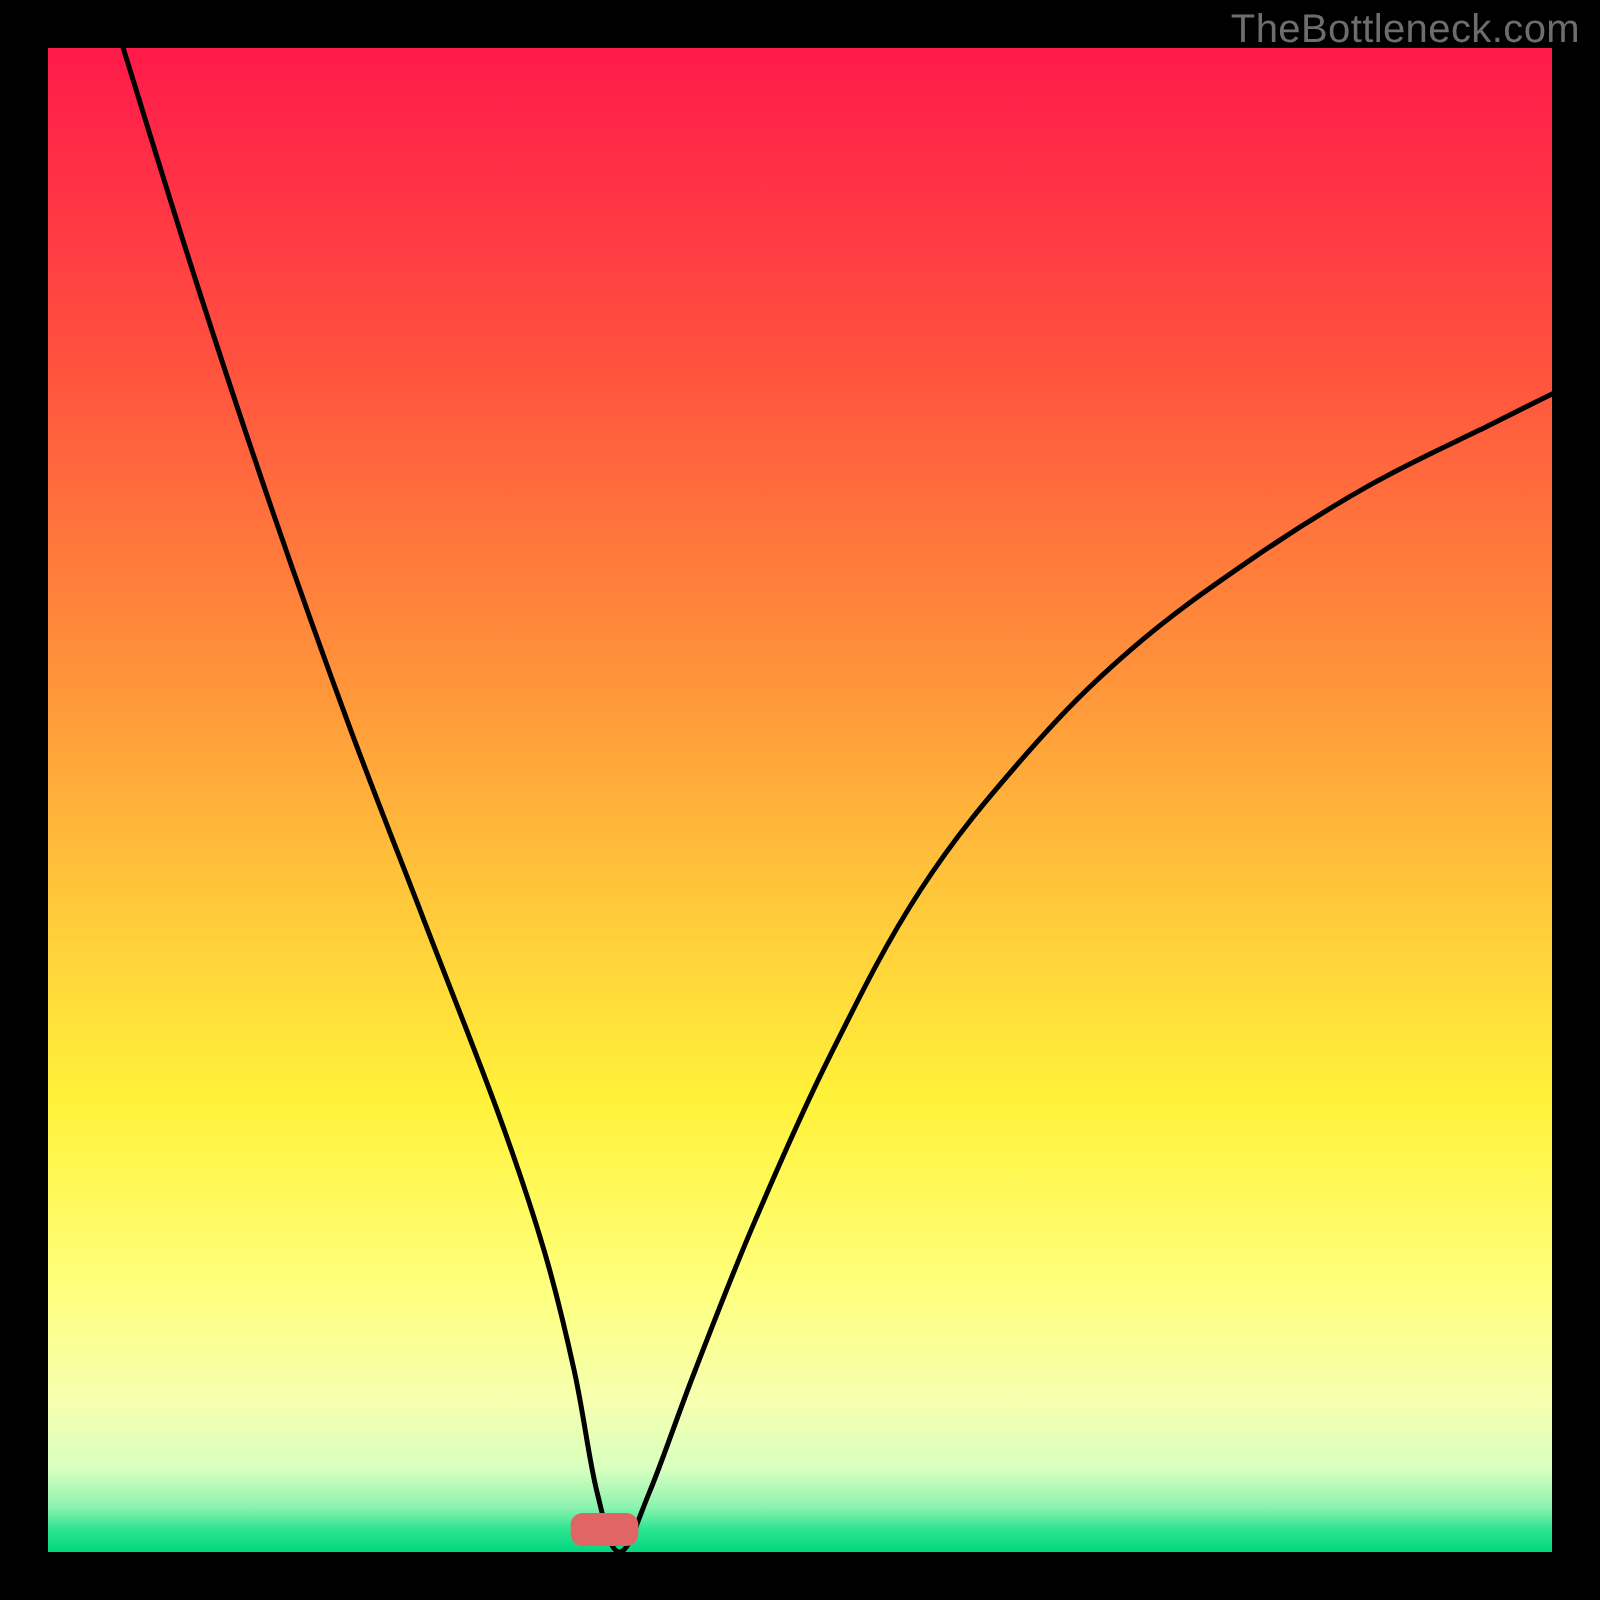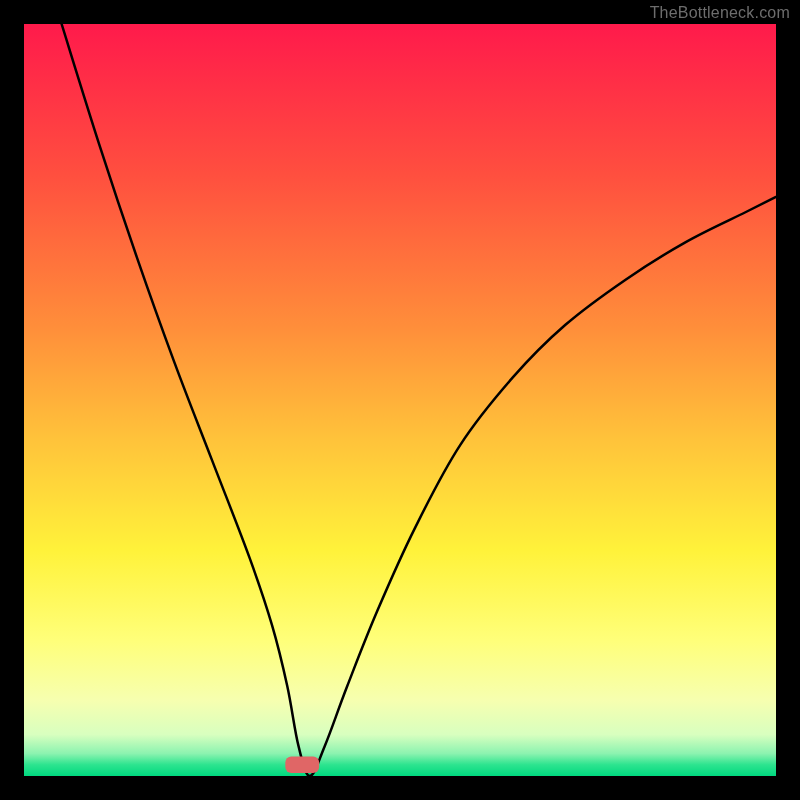--- a/index.html
+++ b/index.html
@@ -24,21 +24,21 @@
     left: 0;
     top: 0;
     width: 752px;
     height: 752px;
   }
   .watermark {
     position: absolute;
     top: 4px;
     right: 10px;
     color: #6d6d6d;
-    font-size: 16px;
+    font-size: 20px;
     font-weight: 500;
     letter-spacing: 0.2px;
     z-index: 10;
     text-align: right;
   }
   svg { display: block; }
 </style>
 </head>
 <body>
 

